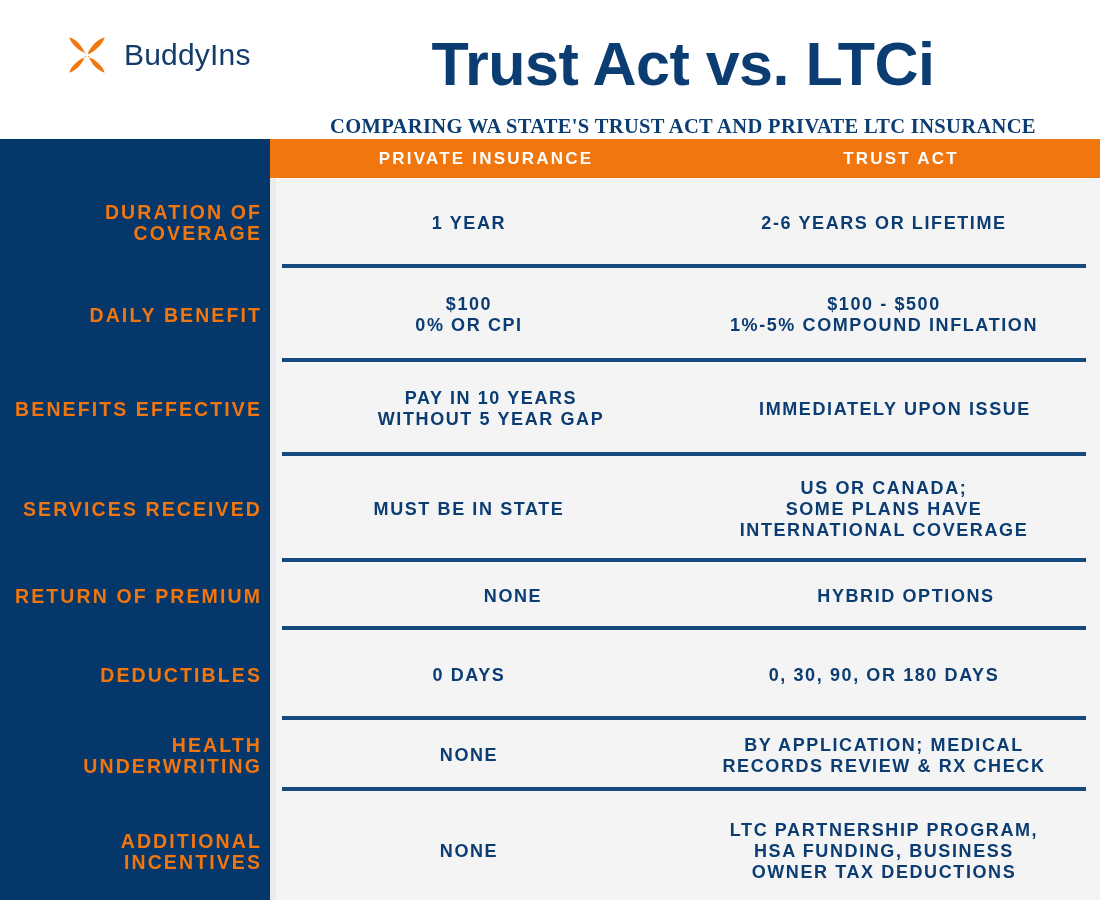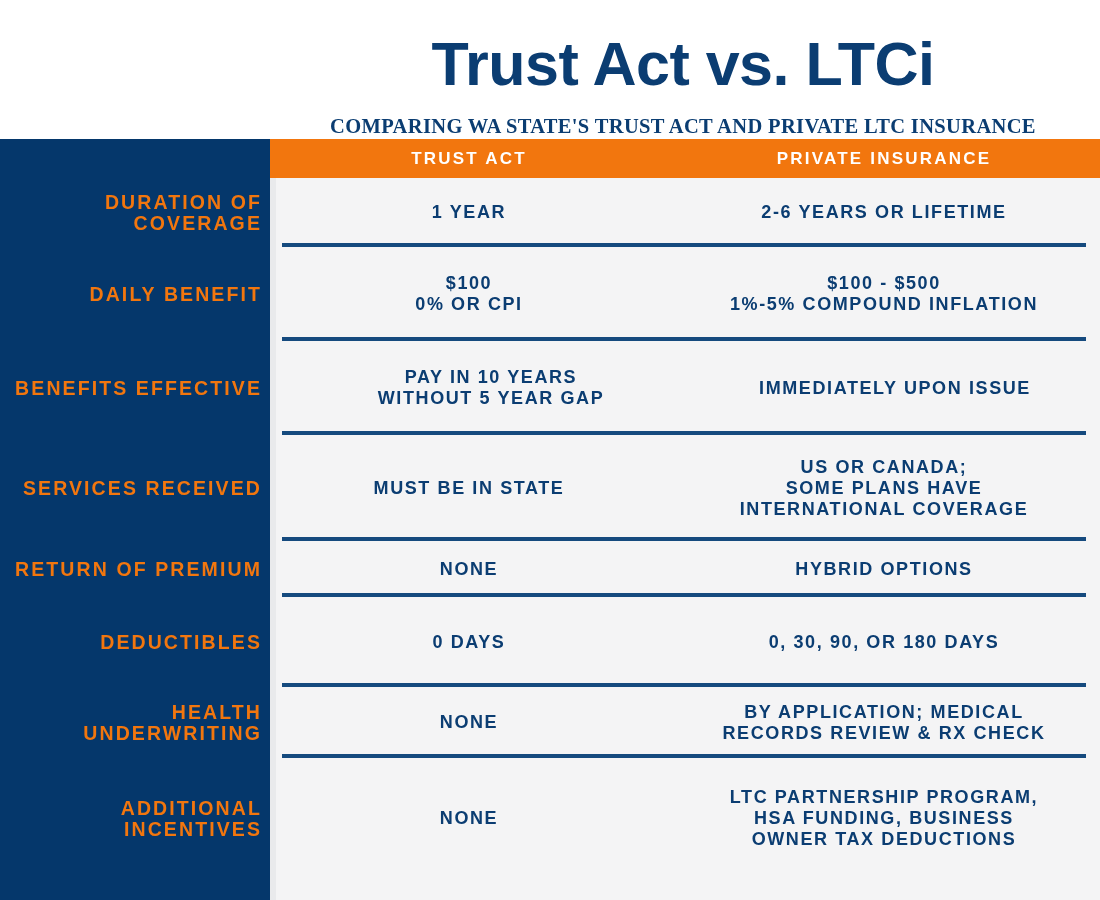--- a/index.html
+++ b/index.html
@@ -215,41 +215,54 @@
   .row .label, .row .valwrap, .row .divider { position: relative; z-index: 1; }
   .row .divider { position: absolute; z-index: 2; }
 </style>
 </head>
 <body>
 
 <div id="infographic">
 
   <div class="header-band">
 
+    <div class="brand">
+      <span class="brand-mark">
+        <svg viewBox="0 0 64 64" width="54" height="54" aria-hidden="true">
+          <g fill="#F2760E">
+            <path d="M31 30 C22 27 13 19 11 11 C19 13 27 22 30 31 Z"></path>
+            <path d="M33 30 C36 22 45 13 53 11 C51 19 42 27 34 31 Z"></path>
+            <path d="M31 34 C22 37 13 45 11 53 C19 51 27 42 30 33 Z"></path>
+            <path d="M33 34 C42 37 51 45 53 53 C45 51 36 42 34 33 Z"></path>
+          </g>
+        </svg>
+      </span>
+      <span class="brand-name">BuddyIns</span>
+    </div>
 
     <div class="title-block">
       <div class="main-title">Trust Act vs. LTCi</div>
       <div class="sub-title">COMPARING WA STATE'S TRUST ACT AND PRIVATE LTC INSURANCE</div>
     </div>
 
   </div>
 
   <div class="body-area">
 
     <div class="sidebar"></div>
     <div class="gap-strip"></div>
     <div class="content"></div>
 
     <div class="col-head">
+      <div class="cell c2">PRIVATE INSURANCE</div>
       <div class="cell c1">TRUST ACT</div>
-      <div class="cell c2">PRIVATE INSURANCE</div>
     </div>
 
     <div class="rows" id="rows-host">
-        <div class="row" style="height: 69px;">
+        <div class="row" style="height: 90px;">
           <div class="label-bg"></div>
           <div class="gap-bg"></div>
           <div class="content-bg"></div>
           <div class="label">DURATION OF COVERAGE</div>
           <div class="valwrap">
             <div class="val v1">1 YEAR</div>
             <div class="val v2">2-6 YEARS OR LIFETIME</div>
           </div>
           <div class="divider"></div>
         </div>
@@ -279,21 +292,21 @@
           <div class="label-bg"></div>
           <div class="gap-bg"></div>
           <div class="content-bg"></div>
           <div class="label">SERVICES RECEIVED</div>
           <div class="valwrap">
             <div class="val v1">MUST BE IN STATE</div>
             <div class="val v2">US OR CANADA;<br>SOME PLANS HAVE<br>INTERNATIONAL COVERAGE</div>
           </div>
           <div class="divider"></div>
         </div>
-        <div class="row" style="height: 56px;">
+        <div class="row" style="height: 68px; gap: 44px;">
           <div class="label-bg"></div>
           <div class="gap-bg"></div>
           <div class="content-bg"></div>
           <div class="label">RETURN OF PREMIUM</div>
           <div class="valwrap">
             <div class="val v1">NONE</div>
             <div class="val v2">HYBRID OPTIONS</div>
           </div>
           <div class="divider"></div>
         </div>

